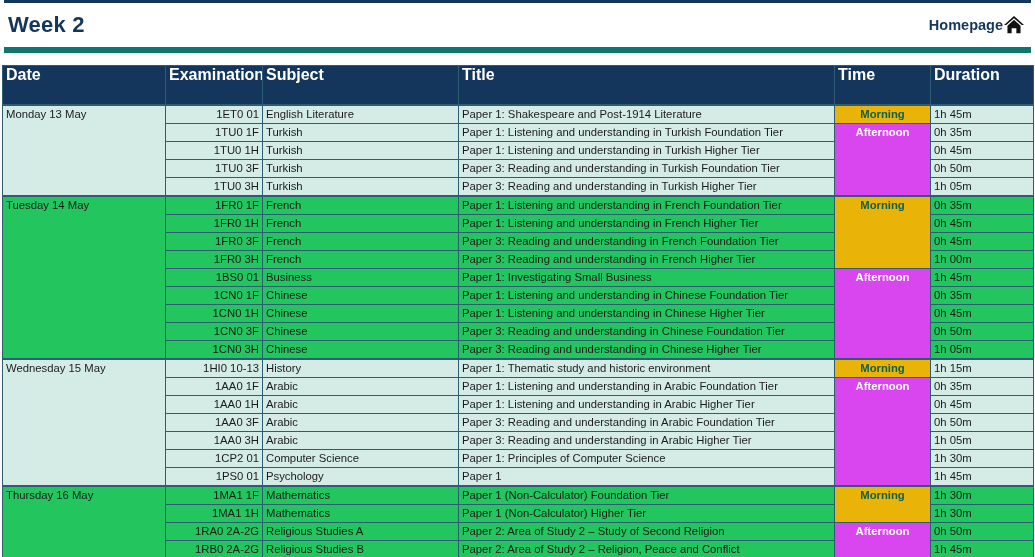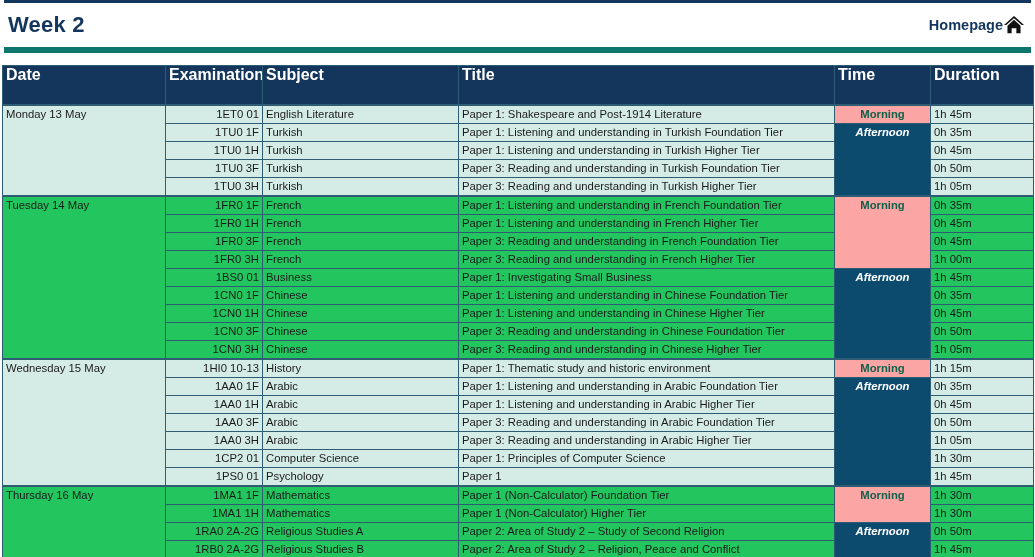--- a/index.html
+++ b/index.html
@@ -116,27 +116,26 @@
 
   
   td.session {
     text-align: center;
     font-weight: bold;
     vertical-align: top;
     border-left: 2px solid #1b1b1b;
     border-right: 2px solid #1b1b1b;
   }
   td.session.morning {
-    background: #fca5a5;
+    background: #eab308;
     color: #11614a;
   }
   td.session.afternoon {
-    background: #0c4a6e;
+    background: #d946ef;
     color: #ffffff;
-    font-style: italic;
   }
 
   
   tr.day-start td { border-top: 2px solid #2e5c72; }
   tr.day-end td   { border-bottom: 2px solid #2e5c72; }
 </style>
 </head>
 <body>
 
 <div class="page-header">

